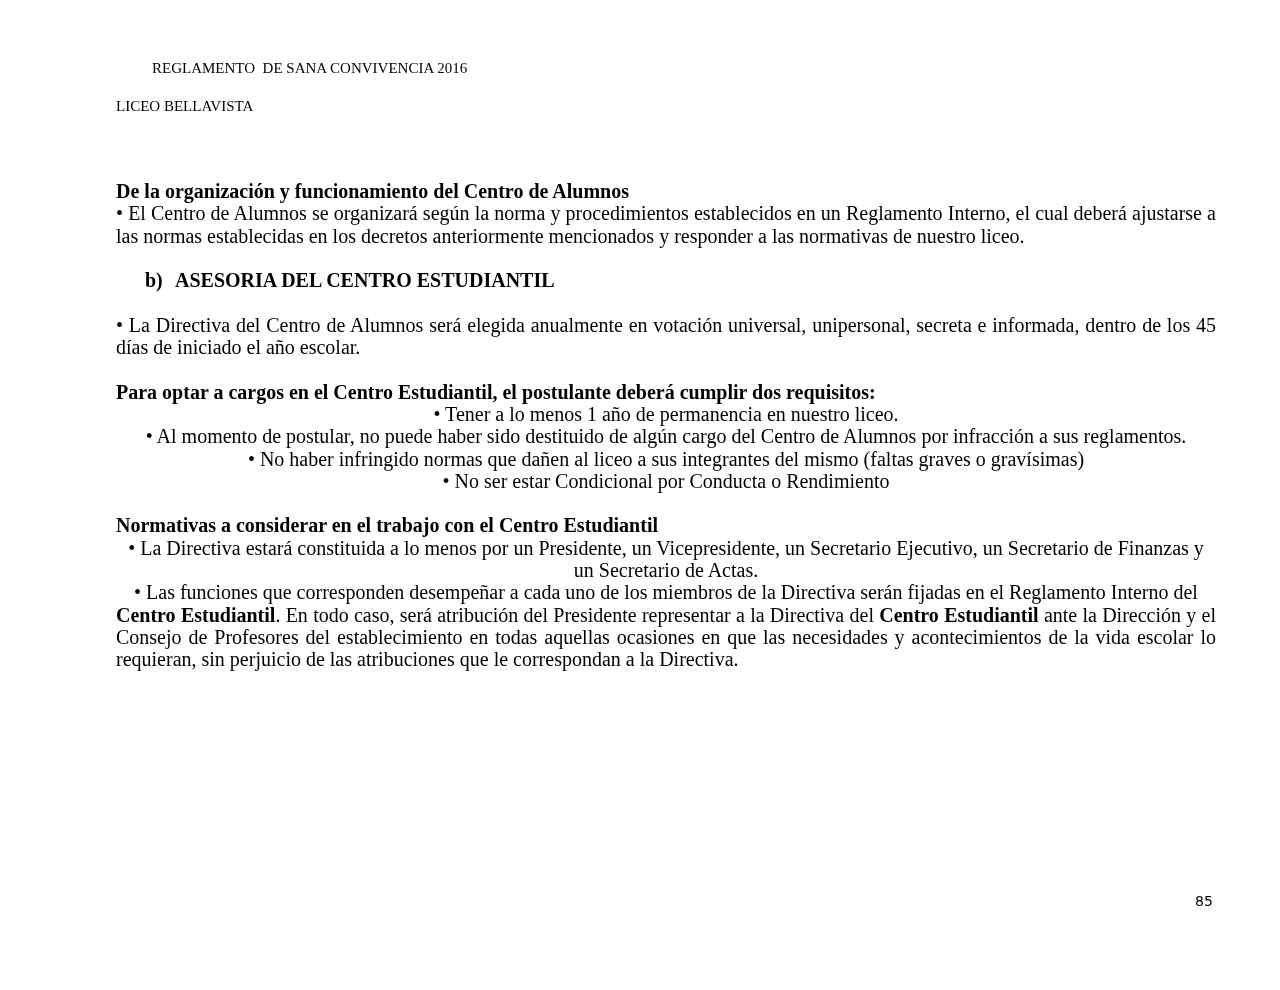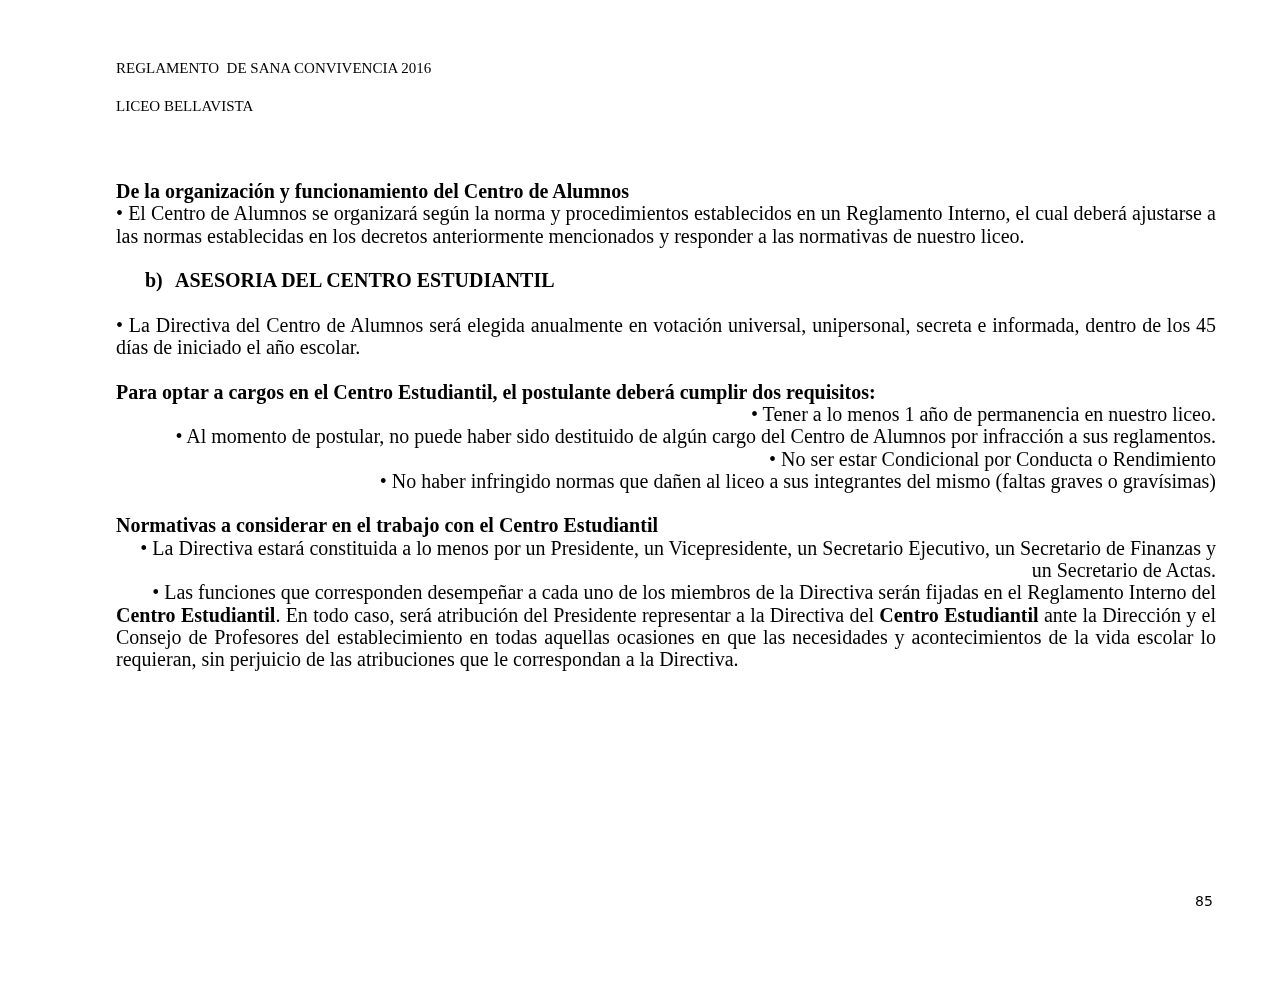--- a/index.html
+++ b/index.html
@@ -15,21 +15,21 @@
       font-family: "Liberation Serif", serif;
       color: #000000;
     }
     .header-line {
       position: absolute;
       left: 116px;
       font-size: 15px;
       line-height: 18px;
       white-space: pre;
     }
-    #hdr1 { top: 59px; }
+    #hdr1 { top: 59px; margin-left: 36px; }
     #hdr2 { top: 97px; font-family: Liberation Serif, serif; }
 
     .content {
       position: absolute;
       left: 116px;
       top: 180px;
       width: 1100px;
       font-size: 20px;
       line-height: 22.3px;
     }
@@ -39,21 +39,21 @@
     .spacer {
       height: 22.3px;
     }
     .heading {
       font-weight: bold;
     }
     .para {
       text-align: justify;
     }
     .para.nojust {
-      text-align: right;
+      text-align: center;
     }
     .sub-heading {
       font-weight: bold;
       padding-left: 29px;
       padding-top: 0;
     }
     .sub-heading .marker {
       display: inline-block;
       width: 30px;
     }
@@ -91,22 +91,22 @@
   <div class="section">
     <div class="para">• La Directiva del Centro de Alumnos será elegida anualmente en votación universal, unipersonal, secreta e informada, dentro de los 45 días de iniciado el año escolar.</div>
   </div>
 
   <div class="spacer"></div>
 
   <div class="section">
     <div class="heading">Para optar a cargos en el Centro Estudiantil, el postulante deberá cumplir dos requisitos:</div>
     <div class="para nojust">• Tener a lo menos 1 año de permanencia en nuestro liceo.</div>
     <div class="para nojust">• Al momento de postular, no puede haber sido destituido de algún cargo del Centro de Alumnos por infracción a sus reglamentos.</div>
+    <div class="para nojust">• No haber infringido normas que dañen al liceo a sus integrantes del mismo (faltas graves o gravísimas)</div>
     <div class="para nojust">• No ser estar Condicional por Conducta o Rendimiento</div>
-    <div class="para nojust">• No haber infringido normas que dañen al liceo a sus integrantes del mismo (faltas graves o gravísimas)</div>
   </div>
 
   <div class="spacer"></div>
 
   <div class="section">
     <div class="heading">Normativas a considerar en el trabajo con el Centro Estudiantil</div>
     <div class="para nojust">• La Directiva estará constituida a lo menos por un Presidente, un Vicepresidente, un Secretario Ejecutivo, un Secretario de Finanzas y un Secretario de Actas.</div>
     <div class="para nojust">• Las funciones que corresponden desempeñar a cada uno de los miembros de la Directiva serán fijadas en el Reglamento Interno del</div>
     <div class="para"><span class="bold">Centro Estudiantil</span><span>. En todo caso, será atribución del Presidente representar a la Directiva del </span><span class="bold">Centro Estudiantil</span><span> ante la Dirección y el Consejo de Profesores del establecimiento en todas aquellas ocasiones en que las necesidades y acontecimientos de la vida escolar lo requieran, sin perjuicio de las atribuciones que le correspondan a la Directiva.</span></div>
   </div>

